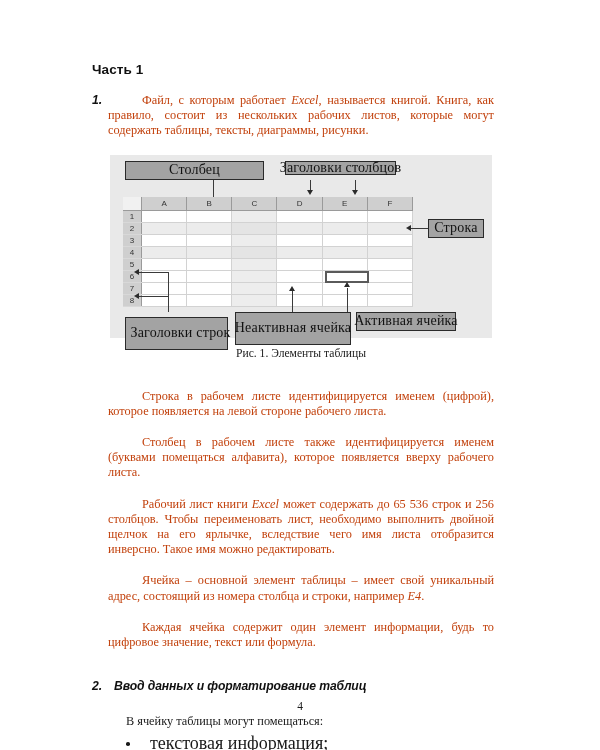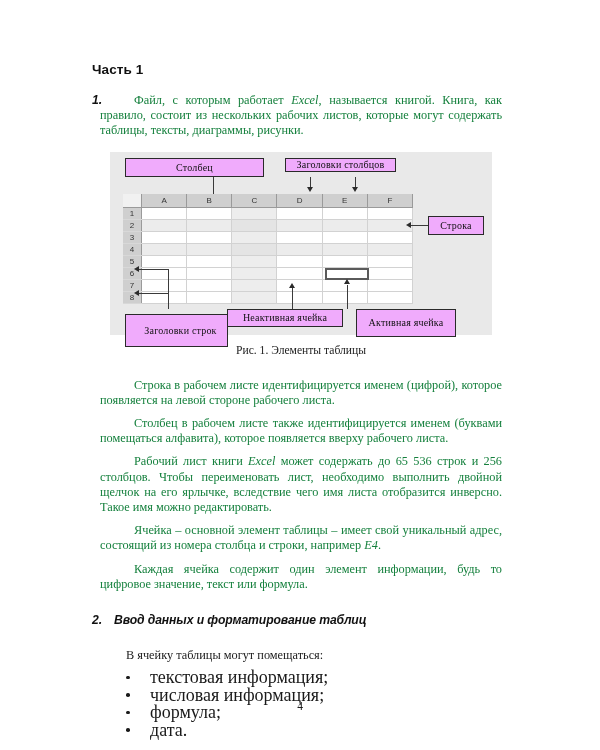--- a/index.html
+++ b/index.html
@@ -57,44 +57,44 @@
     position: absolute;
     left: 0;
     top: 0;
   }
 
   
   p.body {
     font-size: 12.3px;
     line-height: 15.2px;
     text-align: justify;
-    margin: 8px;
+    margin: 16px;
     text-indent: 34px;
-    color: #15803d;
+    color: #c2410c;
   }
   p.body + p.body { margin-top: 0; }
   .it { font-style: italic; }
 
   
   .figure-wrap {
     margin: 13px 0 0 0;
   }
   .figure {
     position: relative;
     width: 382px;
     height: 183px;
     margin: 0 auto;
     background: #e9e9e9;
     box-sizing: border-box;
   }
   .callout {
     position: absolute;
-    background: #f0abfc;
+    background: #a3a3a3;
     border: 1px solid #2a2a2a;
-    font-size: 10px;
+    font-size: 14px;
     font-family: "Liberation Serif", "DejaVu Serif", serif;
     display: flex;
     align-items: center;
     justify-content: center;
     box-sizing: border-box;
     color: #111;
     letter-spacing: 0.2px;
     white-space: nowrap;
   }
 
@@ -361,25 +361,25 @@
         <div class="ln h" style="left:300px; top:73px; width:18px;"></div>
         <div class="arrow-left" style="left:296px; top:70px;"></div>
 
         <div class="callout" style="left:15px; top:162px; width:103px; height:33px;padding-left:8px;">Заголовки строк</div>
         <div class="ln v" style="left:58px; top:117px; height:40px;"></div>
         <div class="ln h" style="left:28px; top:117px; width:31px;"></div>
         <div class="arrow-left" style="left:24px; top:114px;"></div>
         <div class="ln h" style="left:28px; top:141px; width:31px;"></div>
         <div class="arrow-left" style="left:24px; top:138px;"></div>
 
-        <div class="callout" style="left:117px; top:157px; width:116px; height:18px;">Неактивная ячейка</div>
+        <div class="callout" style="left:125px; top:157px; width:116px; height:33px;">Неактивная ячейка</div>
         <div class="ln v" style="left:182px; top:136px; height:21px;"></div>
         <div class="arrow-up" style="left:179px; top:131px;"></div>
 
-        <div class="callout" style="left:246px; top:157px; width:100px; height:28px;">Активная ячейка</div>
+        <div class="callout" style="left:246px; top:157px; width:100px; height:19px;">Активная ячейка</div>
         <div class="ln v" style="left:237px; top:133px; height:24px;"></div>
         <div class="arrow-up" style="left:234px; top:127px;"></div>
 
       </div>
 
       <p class="fig-caption">Рис. 1. Элементы таблицы</p>
     </div>
 
     <div class="gap-md"></div>
 

